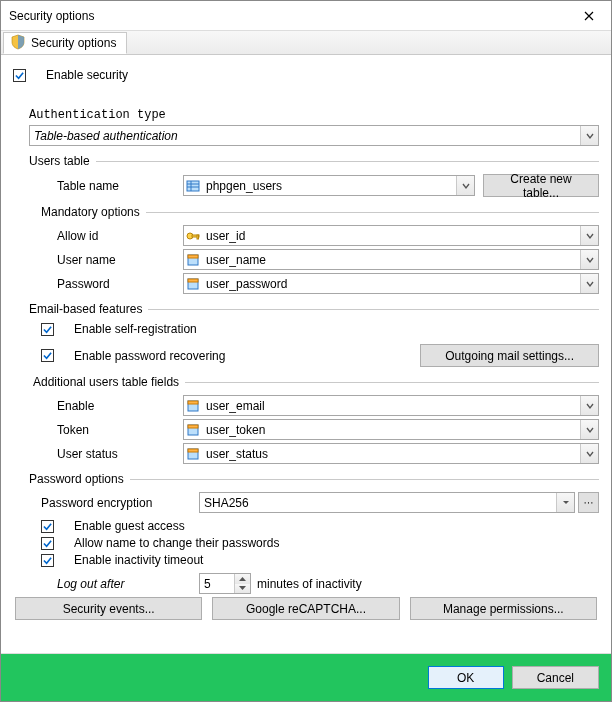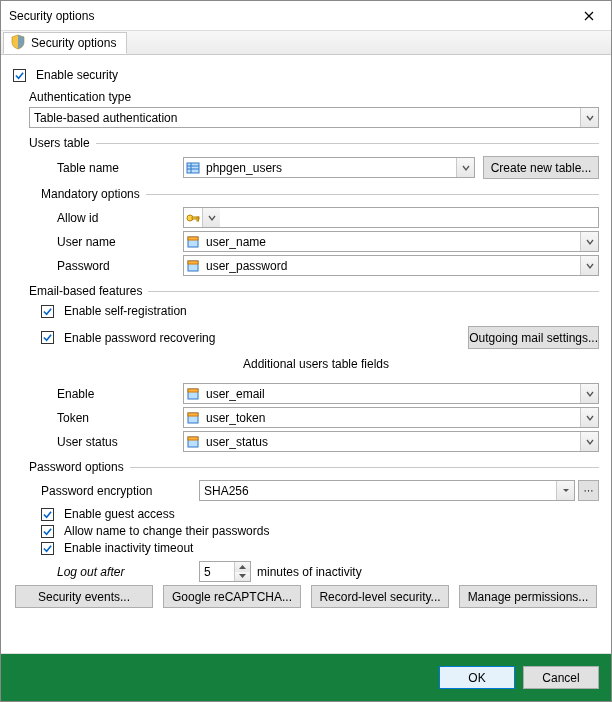--- a/index.html
+++ b/index.html
@@ -90,30 +90,30 @@
     width: 18px; height: 100%;
     border-left: 1px solid #c9c9c9;
     background: linear-gradient(#f7f7f7,#e7e7e7);
     display:flex; align-items:center; justify-content:center;
   }
   .arrow svg { width:8px; height:8px; }
   .btn {
     height: 23px;
     border: 1px solid #adadad;
     background: #e1e1e1;
-    padding: 0 0;
+    padding: 0 24px;
     display: inline-flex;
     align-items: center;
     justify-content: center;
     font-size: 12px;
     min-width: 90px;
   }
   .btn.primary { background:#e5f1fb; border:1px solid #0078d7; }
   .chk {
-    display: flex; align-items: center; gap: 10px;
+    display: flex; align-items: center; gap: 20px;
     padding-left: 0;
   }
   .chk.box {
     width: 13px; height: 13px; border:1px solid #333; background:#fff;
     display:inline-flex; align-items:center; justify-content:center;
   }
   .checkmark { width:9px; height:9px; }
   .indent { padding-left: 16px; }
   .indent2 { padding-left: 28px; }
   .spinner {
@@ -123,21 +123,21 @@
   .spinner .sval { flex:1; padding:0 4px; }
   .spinner .sbtns { width:16px; height:100%; border-left:1px solid #c9c9c9; display:flex; flex-direction:column;}
   .spinner .sbtns div { flex:1; background:linear-gradient(#f7f7f7,#e7e7e7); display:flex; align-items:center; justify-content:center;}
   .buttonrow {
     display:flex; gap:10px; justify-content:space-between;
     padding: 0 2px;
   }
   .buttonrow .btn { flex:1; min-width:0; }
   .footer {
     height: 48px;
-    background:#15803d;
+    background:#22c55e;
     border-top:1px solid #ddd;
     display:flex;
     align-items:center;
     justify-content:flex-end;
     gap:8px;
     padding: 0 12px;
   }
   .footer .btn { min-width:76px; }
   .ellipsis-btn {
     width:21px; height:21px; border:1px solid #adadad; background:#e1e1e1;
@@ -175,24 +175,24 @@
 
   <div class="row chk">
     <span class="chk box">
       <svg class="checkmark" viewBox="0 0 10 10">
           <path d="M1 5 L4 8 L9 2" stroke="#0066cc" stroke-width="1.8" fill="none"></path>
         </svg>
     </span>
     <span>Enable security</span>
   </div>
 
-  <div class="row" style="margin-top:8px;">
+  <div class="row" style="margin-top:26px;font-family:Liberation Mono, monospace;">
     <span style="padding-left:16px;">Authentication type</span>
   </div>
-  <div class="row" style="padding-left:16px;">
+  <div class="row" style="padding-left:16px;font-style:italic;">
     <div class="dropdown">
       <span class="val">Table-based authentication</span>
       <span class="arrow">
           <svg viewBox="0 0 8 8">
             <path d="M1 2 L4 6 L7 2" fill="none" stroke="#555" stroke-width="1.3"></path>
           </svg>
         </span>
     </div>
   </div>
 
@@ -231,20 +231,21 @@
   <div class="row">
     <span class="lbl sub">Allow id</span>
     <div class="combo">
       <span class="ic key-ic">
           <svg viewBox="0 0 14 14">
             <circle cx="4" cy="7" r="3" fill="#ffd24a" stroke="#b8860b"></circle>
             <rect x="6" y="6" width="7" height="2" fill="#ffd24a" stroke="#b8860b"></rect>
             <rect x="11" y="6" width="1.5" height="4" fill="#ffd24a" stroke="#b8860b"></rect>
           </svg>
         </span>
+      <span class="val">user_id</span>
       <span class="arrow">
           <svg viewBox="0 0 8 8">
             <path d="M1 2 L4 6 L7 2" fill="none" stroke="#555" stroke-width="1.3"></path>
           </svg>
         </span>
     </div>
   </div>
   <div class="row">
     <span class="lbl sub">User name</span>
     <div class="combo">
@@ -299,21 +300,21 @@
       <span class="chk box">
           <svg class="checkmark" viewBox="0 0 10 10">
             <path d="M1 5 L4 8 L9 2" stroke="#0066cc" stroke-width="1.8" fill="none"></path>
           </svg>
         </span>
       <span>Enable password recovering</span>
     </div>
     <button class="btn">Outgoing mail settings...</button>
   </div>
 
-  <div class="groupline" style="margin-left:20px;flex-direction:column;">
+  <div class="groupline" style="margin-left:20px;">
     <span class="ghead">Additional users table fields</span>
       <span class="gline"></span>
   </div>
 
   <div class="row">
     <span class="lbl sub">Enable</span>
     <div class="combo">
       <span class="ic col-ic">
           <svg viewBox="0 0 14 14">
             <rect x="2" y="2" width="10" height="10" fill="#bcdffb" stroke="#3178c6"></rect>
@@ -422,21 +423,20 @@
             </svg>
           </div>
       </span>
     </div>
     <span>minutes of inactivity</span>
   </div>
 
   <div class="buttonrow">
     <button class="btn">Security events...</button>
     <button class="btn">Google reCAPTCHA...</button>
-    <button class="btn">Record-level security...</button>
     <button class="btn">Manage permissions...</button>
   </div>
 
 </div>
 
 <div class="footer">
   <button class="btn primary">OK</button>
   <button class="btn">Cancel</button>
 </div>
 

